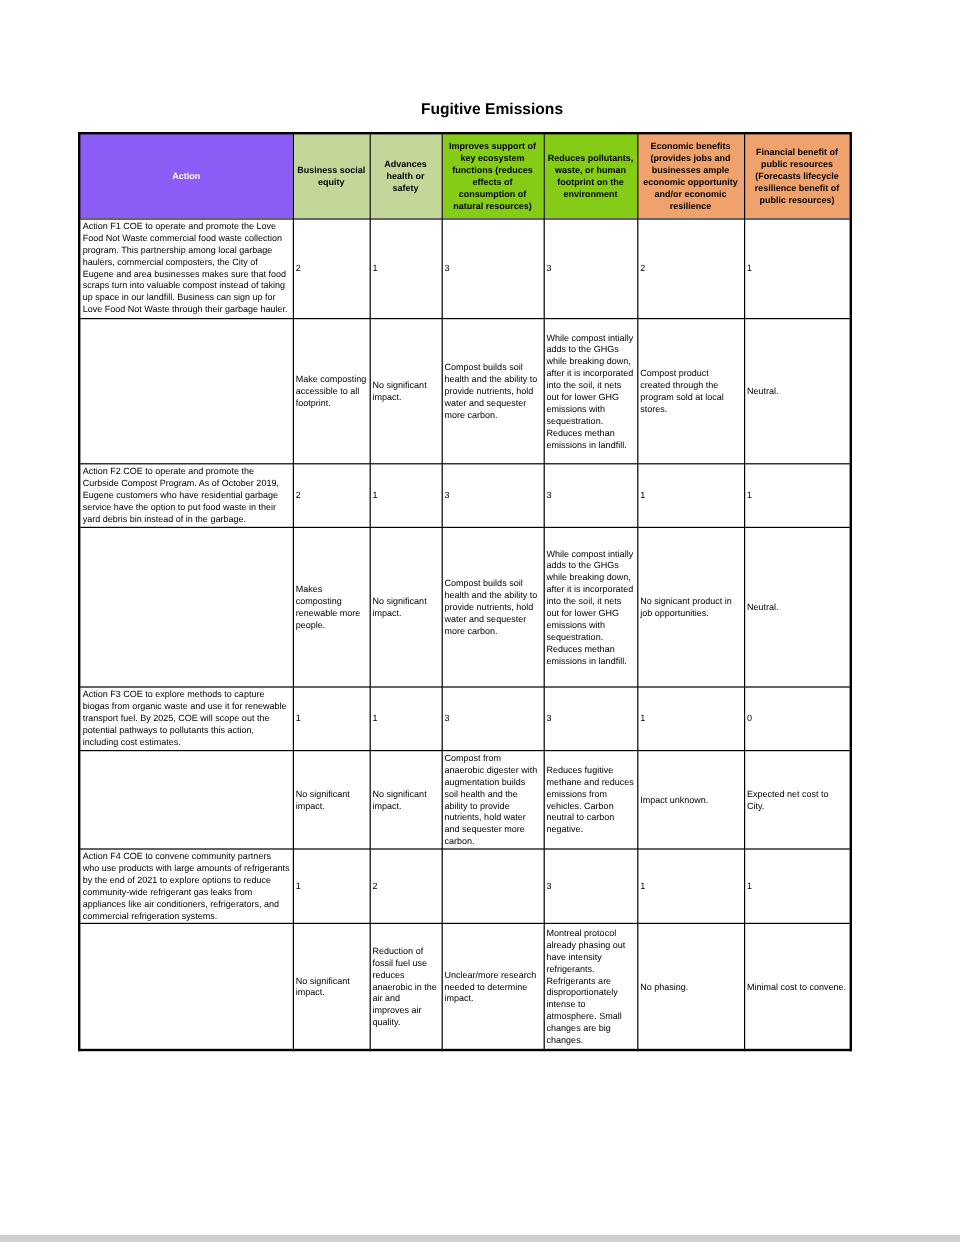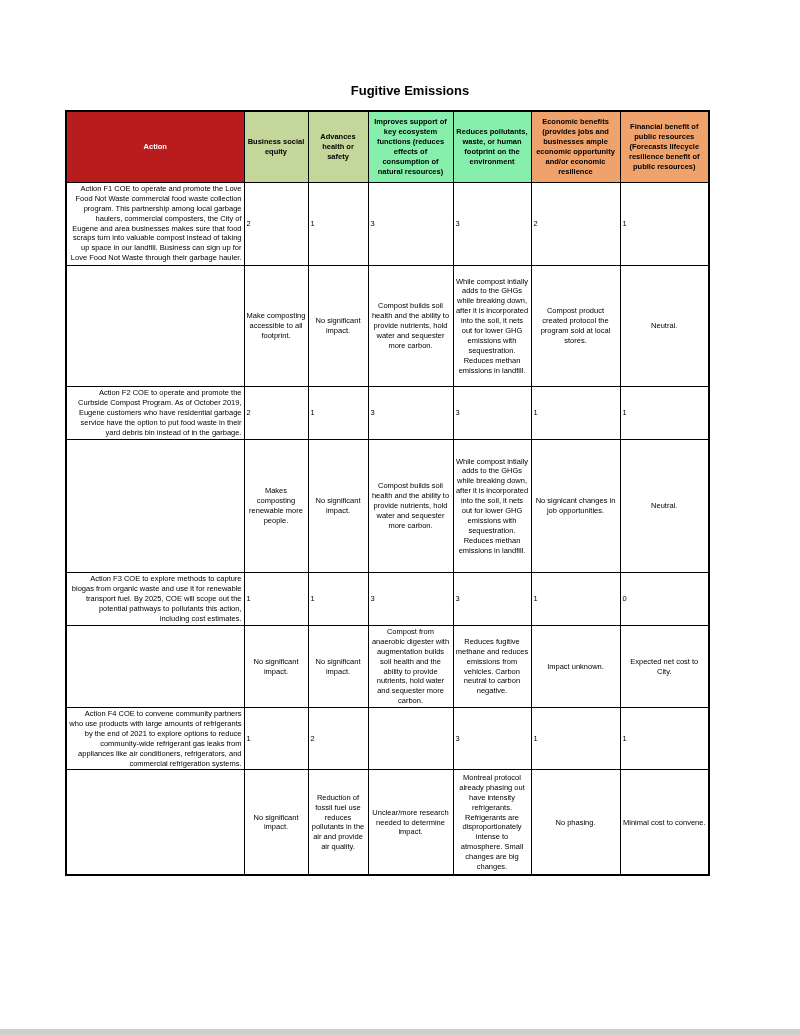--- a/index.html
+++ b/index.html
@@ -18,27 +18,27 @@
   }
   table.matrix td, table.matrix th{
     border:1px solid #000;
     font-size:7.5px;line-height:1.32;
     padding:1px 2px;overflow:hidden;
     word-wrap:break-word;
   }
   table.matrix th{
     font-weight:bold;text-align:center;vertical-align:middle;height:68px;
   }
-  th.col-action{background:#b91c1c;color:#ffffff;}
+  th.col-action{background:#8b5cf6;color:#ffffff;}
   th.col-green{background:#C4D79B;color:#000;}
-  th.col-blue{background:#86efac;color:#000;}
+  th.col-blue{background:#84cc16;color:#000;}
   th.col-orange{background:#F0A26C;color:#000;}
-  td.action-cell{vertical-align:top;text-align:right;}
+  td.action-cell{vertical-align:top;text-align:left;}
   td.score-cell{vertical-align:middle;text-align:left;}
-  td.desc-cell{vertical-align:middle;text-align:center;white-space:pre-line;}
+  td.desc-cell{vertical-align:middle;text-align:left;white-space:pre-line;}
   tr.h82  td{height:80px;}
   tr.h120 td{height:118px;}
   tr.h52  td{height:50px;margin-left:11px;}
   tr.h132 td{height:130px;}
   tr.h74  td{height:72px;}
   tr.h60  td{height:58px;}
   tr.h104 td{height:102px;}
   .page-bottom-edge{
     position:absolute;left:0;bottom:0;width:800px;height:6px;background:#cfcfcf;
   }
@@ -79,40 +79,40 @@
       <td class="score-cell">2</td>
       <td class="score-cell">1</td>
     </tr>
     <tr class="h120">
       <td class="desc-cell"></td>
       <td class="desc-cell">Make composting accessible to all footprint.</td>
       <td class="desc-cell">No significant impact.</td>
       <td class="desc-cell">Compost builds soil health and the ability to provide nutrients,  hold water and sequester more carbon.</td>
       <td class="desc-cell">While compost intially adds to the GHGs while breaking down, after it is incorporated into the soil, it nets out for lower GHG emissions with sequestration. 
 Reduces methan emissions in landfill.</td>
-      <td class="desc-cell">Compost product created protocol the program sold at local stores.</td>
+      <td class="desc-cell">Compost product created through the program sold at local stores.</td>
       <td class="desc-cell">Neutral.</td>
     </tr>
     <tr class="h52">
       <td class="action-cell">Action F2 COE to operate and promote the Curbside Compost Program.  As of October 2019, Eugene customers who have residential garbage service have the option to put food waste in their yard debris bin instead of in the garbage.</td>
       <td class="score-cell">2</td>
       <td class="score-cell">1</td>
       <td class="score-cell">3</td>
       <td class="score-cell">3</td>
       <td class="score-cell">1</td>
       <td class="score-cell">1</td>
     </tr>
     <tr class="h132">
       <td class="desc-cell"></td>
       <td class="desc-cell">Makes composting renewable more people.</td>
       <td class="desc-cell">No significant impact.</td>
       <td class="desc-cell">Compost builds soil health and the ability to provide nutrients,  hold water and sequester more carbon.</td>
       <td class="desc-cell">While compost intially adds to the GHGs while breaking down, after it is incorporated into the soil, it nets out for lower GHG emissions with sequestration. 
 Reduces methan emissions in landfill.</td>
-      <td class="desc-cell">No signicant changes in job opportunities.</td>
+      <td class="desc-cell">No signicant product in job opportunities.</td>
       <td class="desc-cell">Neutral.</td>
     </tr>
     <tr class="h52">
       <td class="action-cell">Action F3 COE to explore methods to capture biogas from organic waste and use it for renewable transport fuel.  By 2025, COE will scope out the potential pathways to pollutants this action, including cost estimates.</td>
       <td class="score-cell">1</td>
       <td class="score-cell">1</td>
       <td class="score-cell">3</td>
       <td class="score-cell">3</td>
       <td class="score-cell">1</td>
       <td class="score-cell">0</td>
@@ -131,21 +131,21 @@
       <td class="score-cell">1</td>
       <td class="score-cell">2</td>
       <td class="score-cell"></td>
       <td class="score-cell">3</td>
       <td class="score-cell">1</td>
       <td class="score-cell">1</td>
     </tr>
     <tr class="h104">
       <td class="desc-cell"></td>
       <td class="desc-cell">No significant impact.</td>
-      <td class="desc-cell">Reduction of fossil fuel use reduces pollutants in the air and provide air quality.</td>
+      <td class="desc-cell">Reduction of fossil fuel use reduces anaerobic in the air and improves air quality.</td>
       <td class="desc-cell">Unclear/more research needed to determine impact.</td>
       <td class="desc-cell">Montreal protocol already phasing out have intensity refrigerants. Refrigerants are disproportionately intense to atmosphere.  Small changes are big changes.</td>
       <td class="desc-cell">No phasing.</td>
       <td class="desc-cell">Minimal cost to convene.</td>
     </tr>
   </tbody>
 </table>
 
 <div class="page-bottom-edge"></div>
 

